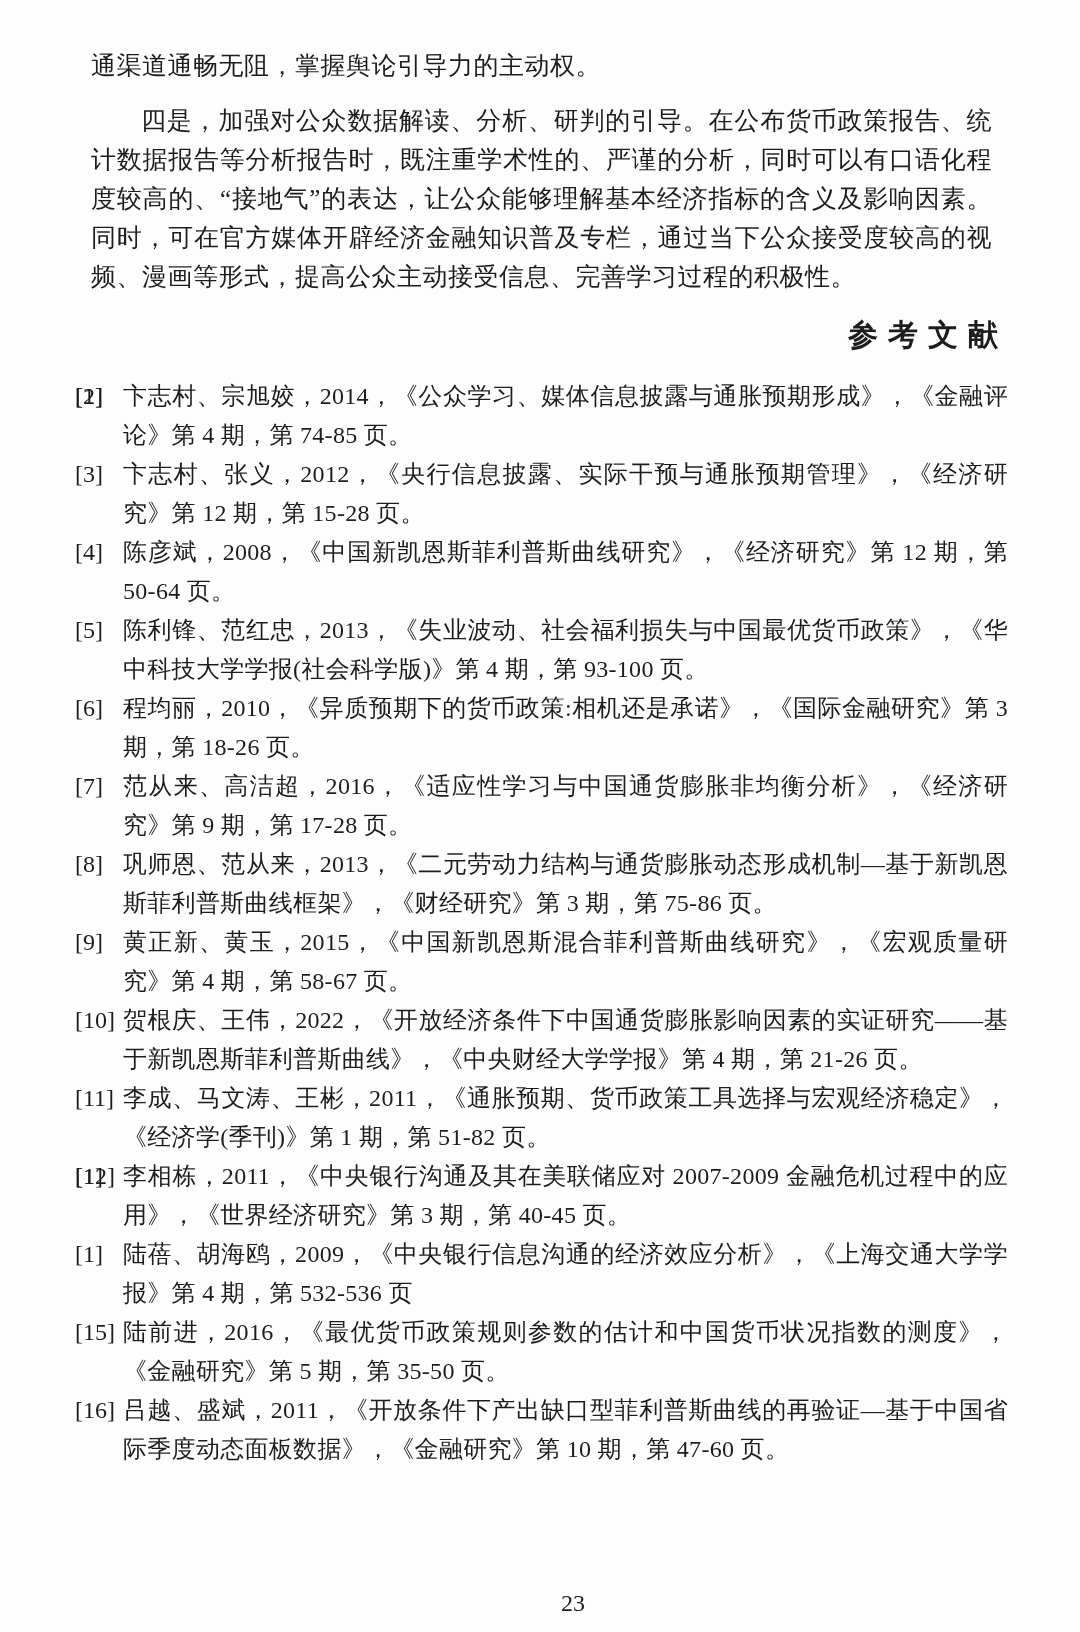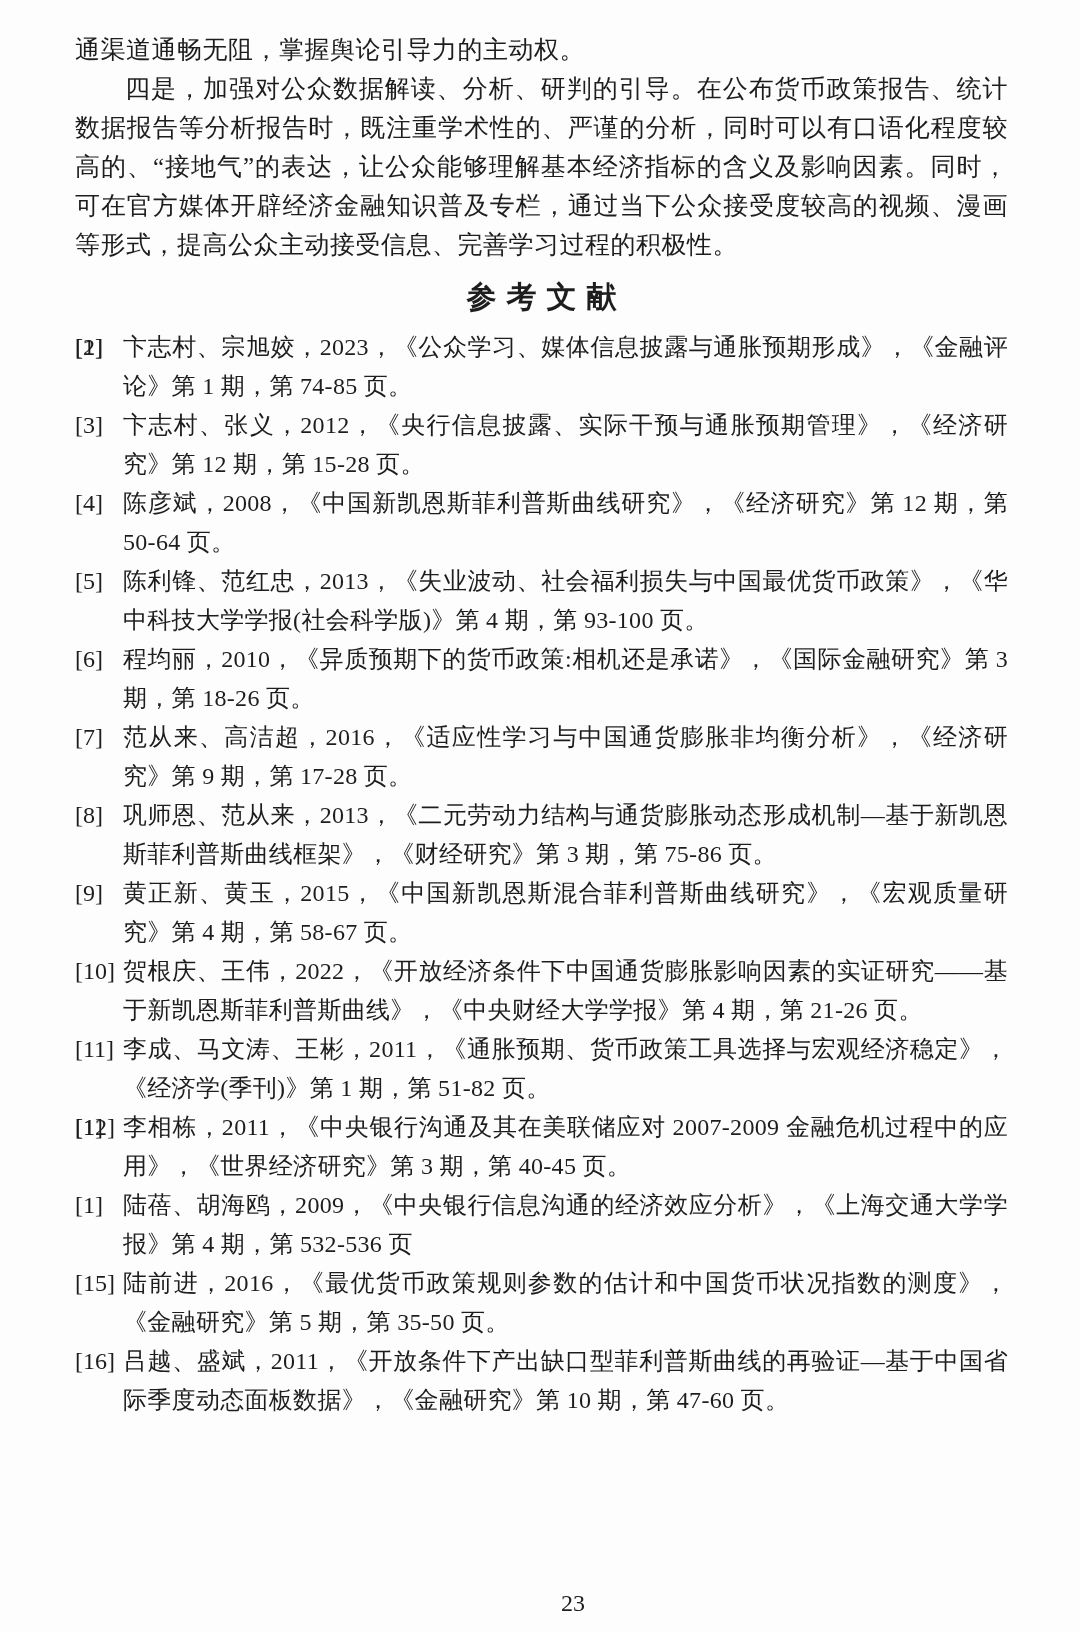--- a/index.html
+++ b/index.html
@@ -12,35 +12,35 @@
     width: 1080px;
     height: 1632px;
     box-sizing: border-box;
     background: #fdfdfd;
     color: #1d1d1d;
     font-family: "Liberation Serif", "DejaVu Serif", serif;
     padding: 30px 72px 0 75px;
     overflow: hidden;
   }
   .intro p {
-    margin: 0;
+    margin: 16px;
     font-size: 25px;
     line-height: 39px;
     text-align: justify;
     letter-spacing: 0.5px;
   }
   .intro p.indent {
     text-indent: 2em;
   }
   .refs-heading {
-    margin: 10px 0 8px 0;
+    margin: 10px 0 19px 0;
     font-size: 30px;
     line-height: 46px;
     font-weight: bold;
-    text-align: center;
+    text-align: right;
     letter-spacing: 10px;
     text-indent: 10px; 
   }
   ol.refs {
     list-style: none;
     margin: 0;
     padding: 0;
   }
   .ref {
     position: relative;
@@ -80,21 +80,21 @@
 
   <h1 class="refs-heading">参考文献</h1>
 
   <ol class="refs" id="refs">
   <li class="ref">
     <span class="ref-num">[1]</span>
   </li>
 
   <li class="ref">
     <span class="ref-num">[2]</span>
-    <span class="ref-text">卞志村、宗旭姣，2023，《公众学习、媒体信息披露与通胀预期形成》，《金融评论》第 1 期，第 74-85 页。</span>
+    <span class="ref-text">卞志村、宗旭姣，2014，《公众学习、媒体信息披露与通胀预期形成》，《金融评论》第 4 期，第 74-85 页。</span>
   </li>
 
   <li class="ref">
     <span class="ref-num">[3]</span>
     <span class="ref-text">卞志村、张义，2012，《央行信息披露、实际干预与通胀预期管理》，《经济研究》第 12 期，第 15-28 页。</span>
   </li>
 
   <li class="ref">
     <span class="ref-num">[4]</span>
     <span class="ref-text">陈彦斌，2008，《中国新凯恩斯菲利普斯曲线研究》，《经济研究》第 12 期，第 50-64 页。</span>

